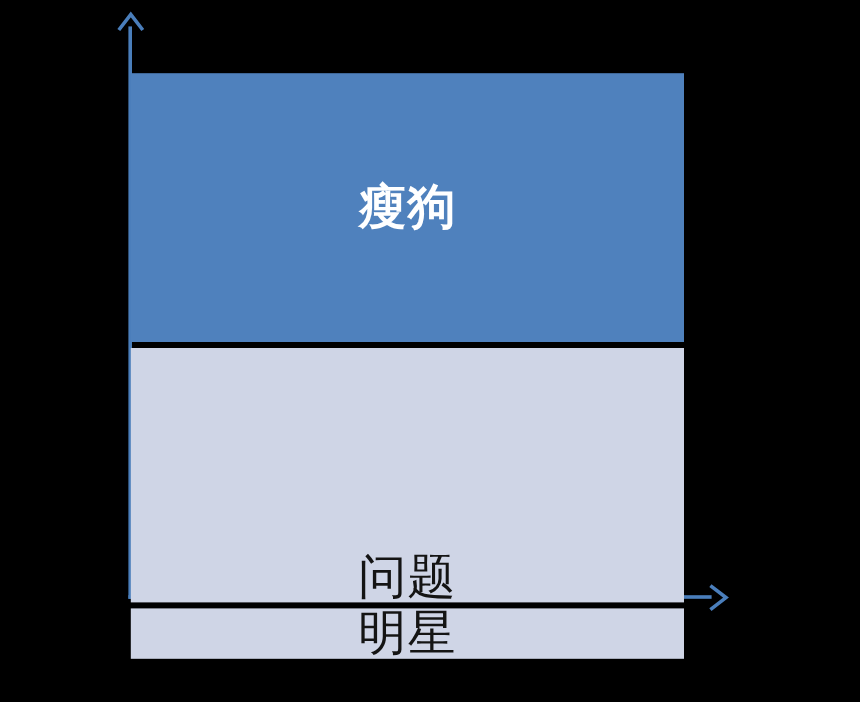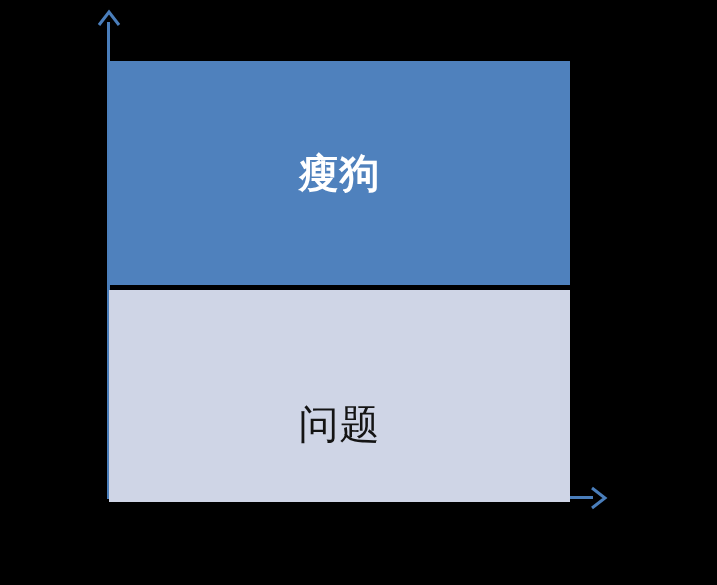--- a/index.html
+++ b/index.html
@@ -73,21 +73,20 @@
     justify-content: center;
     box-sizing: border-box;
   }
   .quadrant.top {
     background: #4f81bd;
     align-items: center;
   }
   .quadrant.bottom {
     background: #cfd5e6;
     align-items: flex-end;
-    padding-bottom: 57px;
   }
   .q-label {
     font-size: 40px;
     line-height: 1.05;
     letter-spacing: 1px;
     white-space: nowrap;
     user-select: none;
   }
   .quadrant.top .q-label {
     color: #ffffff;
@@ -121,15 +120,18 @@
 
     <div class="quadrant top">
       <span class="q-label">瘦狗</span>
     </div>
 
 
     <div class="quadrant bottom">
       <span class="q-label">问题</span>
     </div>
 
+    <div class="quadrant bottom">
+      <span class="q-label">明星</span>
+    </div>
 
   </div>
 </div>
 
 </body></html>

